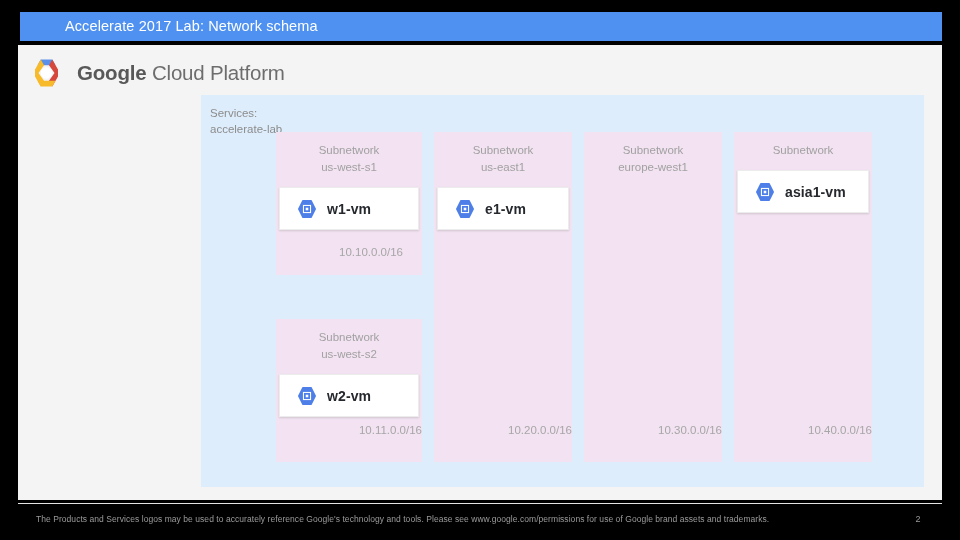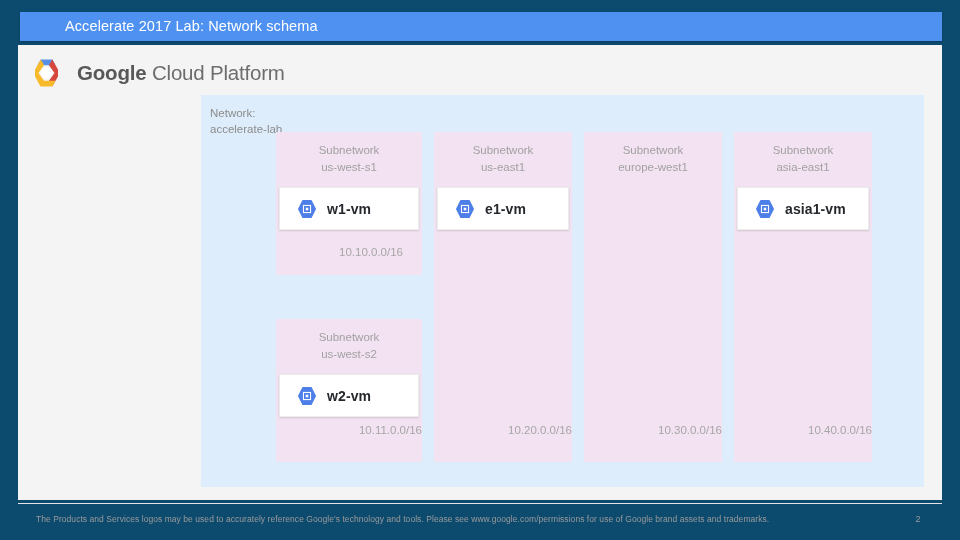--- a/index.html
+++ b/index.html
@@ -9,21 +9,21 @@
     height: 540px;
     background: #ffffff;
     font-family: "Liberation Sans", sans-serif;
     overflow: hidden;
   }
 
   #slide {
     position: relative;
     width: 960px;
     height: 540px;
-    background: #0c4a6e;
+    background: #000000;
   }
 
   
   .title-bar {
     position: absolute;
     left: 20px;
     top: 12px;
     width: 922px;
     height: 29px;
     background: #4e91f0;
@@ -204,21 +204,21 @@
         <path d="M17.5 3 L24 14.5 L13 30 L24 45.5 L17.5 57 L6 37 L6 23 Z" fill="#f7ba2a"></path>
         <path d="M11 45.5 L47 45.5 L40.5 57 L17.5 57 Z" fill="#f7ba2a"></path>
         <circle cx="29" cy="30" r="11.5" fill="#ffffff"></circle>
       </svg>
       <div class="logo-word"><b>Google</b> <span>Cloud Platform</span></div>
     </div>
 
     <div class="network">
 
       <div class="network-label">
-        <div>Network:</div>
+        <div>Services:</div>
         <div>accelerate-lab</div>
       </div>
 
       <div class="columns">
 
         <div class="column narrow">
 
           <div class="subnet-box top">
             <div class="subnet-title">
               <div>Subnetwork</div>
@@ -278,21 +278,20 @@
               <div>europe-west1</div>
             </div>
             <div class="cidr at-bottom">10.30.0.0/16</div>
           </div>
         </div>
 
         <div class="column">
           <div class="subnet-box full">
             <div class="subnet-title">
               <div>Subnetwork</div>
-              <div>asia-east1</div>
             </div>
             <div class="vm-chip">
               <svg class="vm-icon" viewBox="0 0 34 34">
                 <path d="M10 3 L24 3 L31 17 L24 31 L10 31 L3 17 Z" fill="#4e7fe8"></path>
                 <rect x="11.5" y="11.5" width="11" height="11" fill="none" stroke="#ffffff" stroke-width="1.6"></rect>
                 <rect x="15" y="15" width="4" height="4" fill="#ffffff"></rect>
               </svg>
               <span class="vm-name">asia1-vm</span>
             </div>
             <div class="cidr at-bottom">10.40.0.0/16</div>

